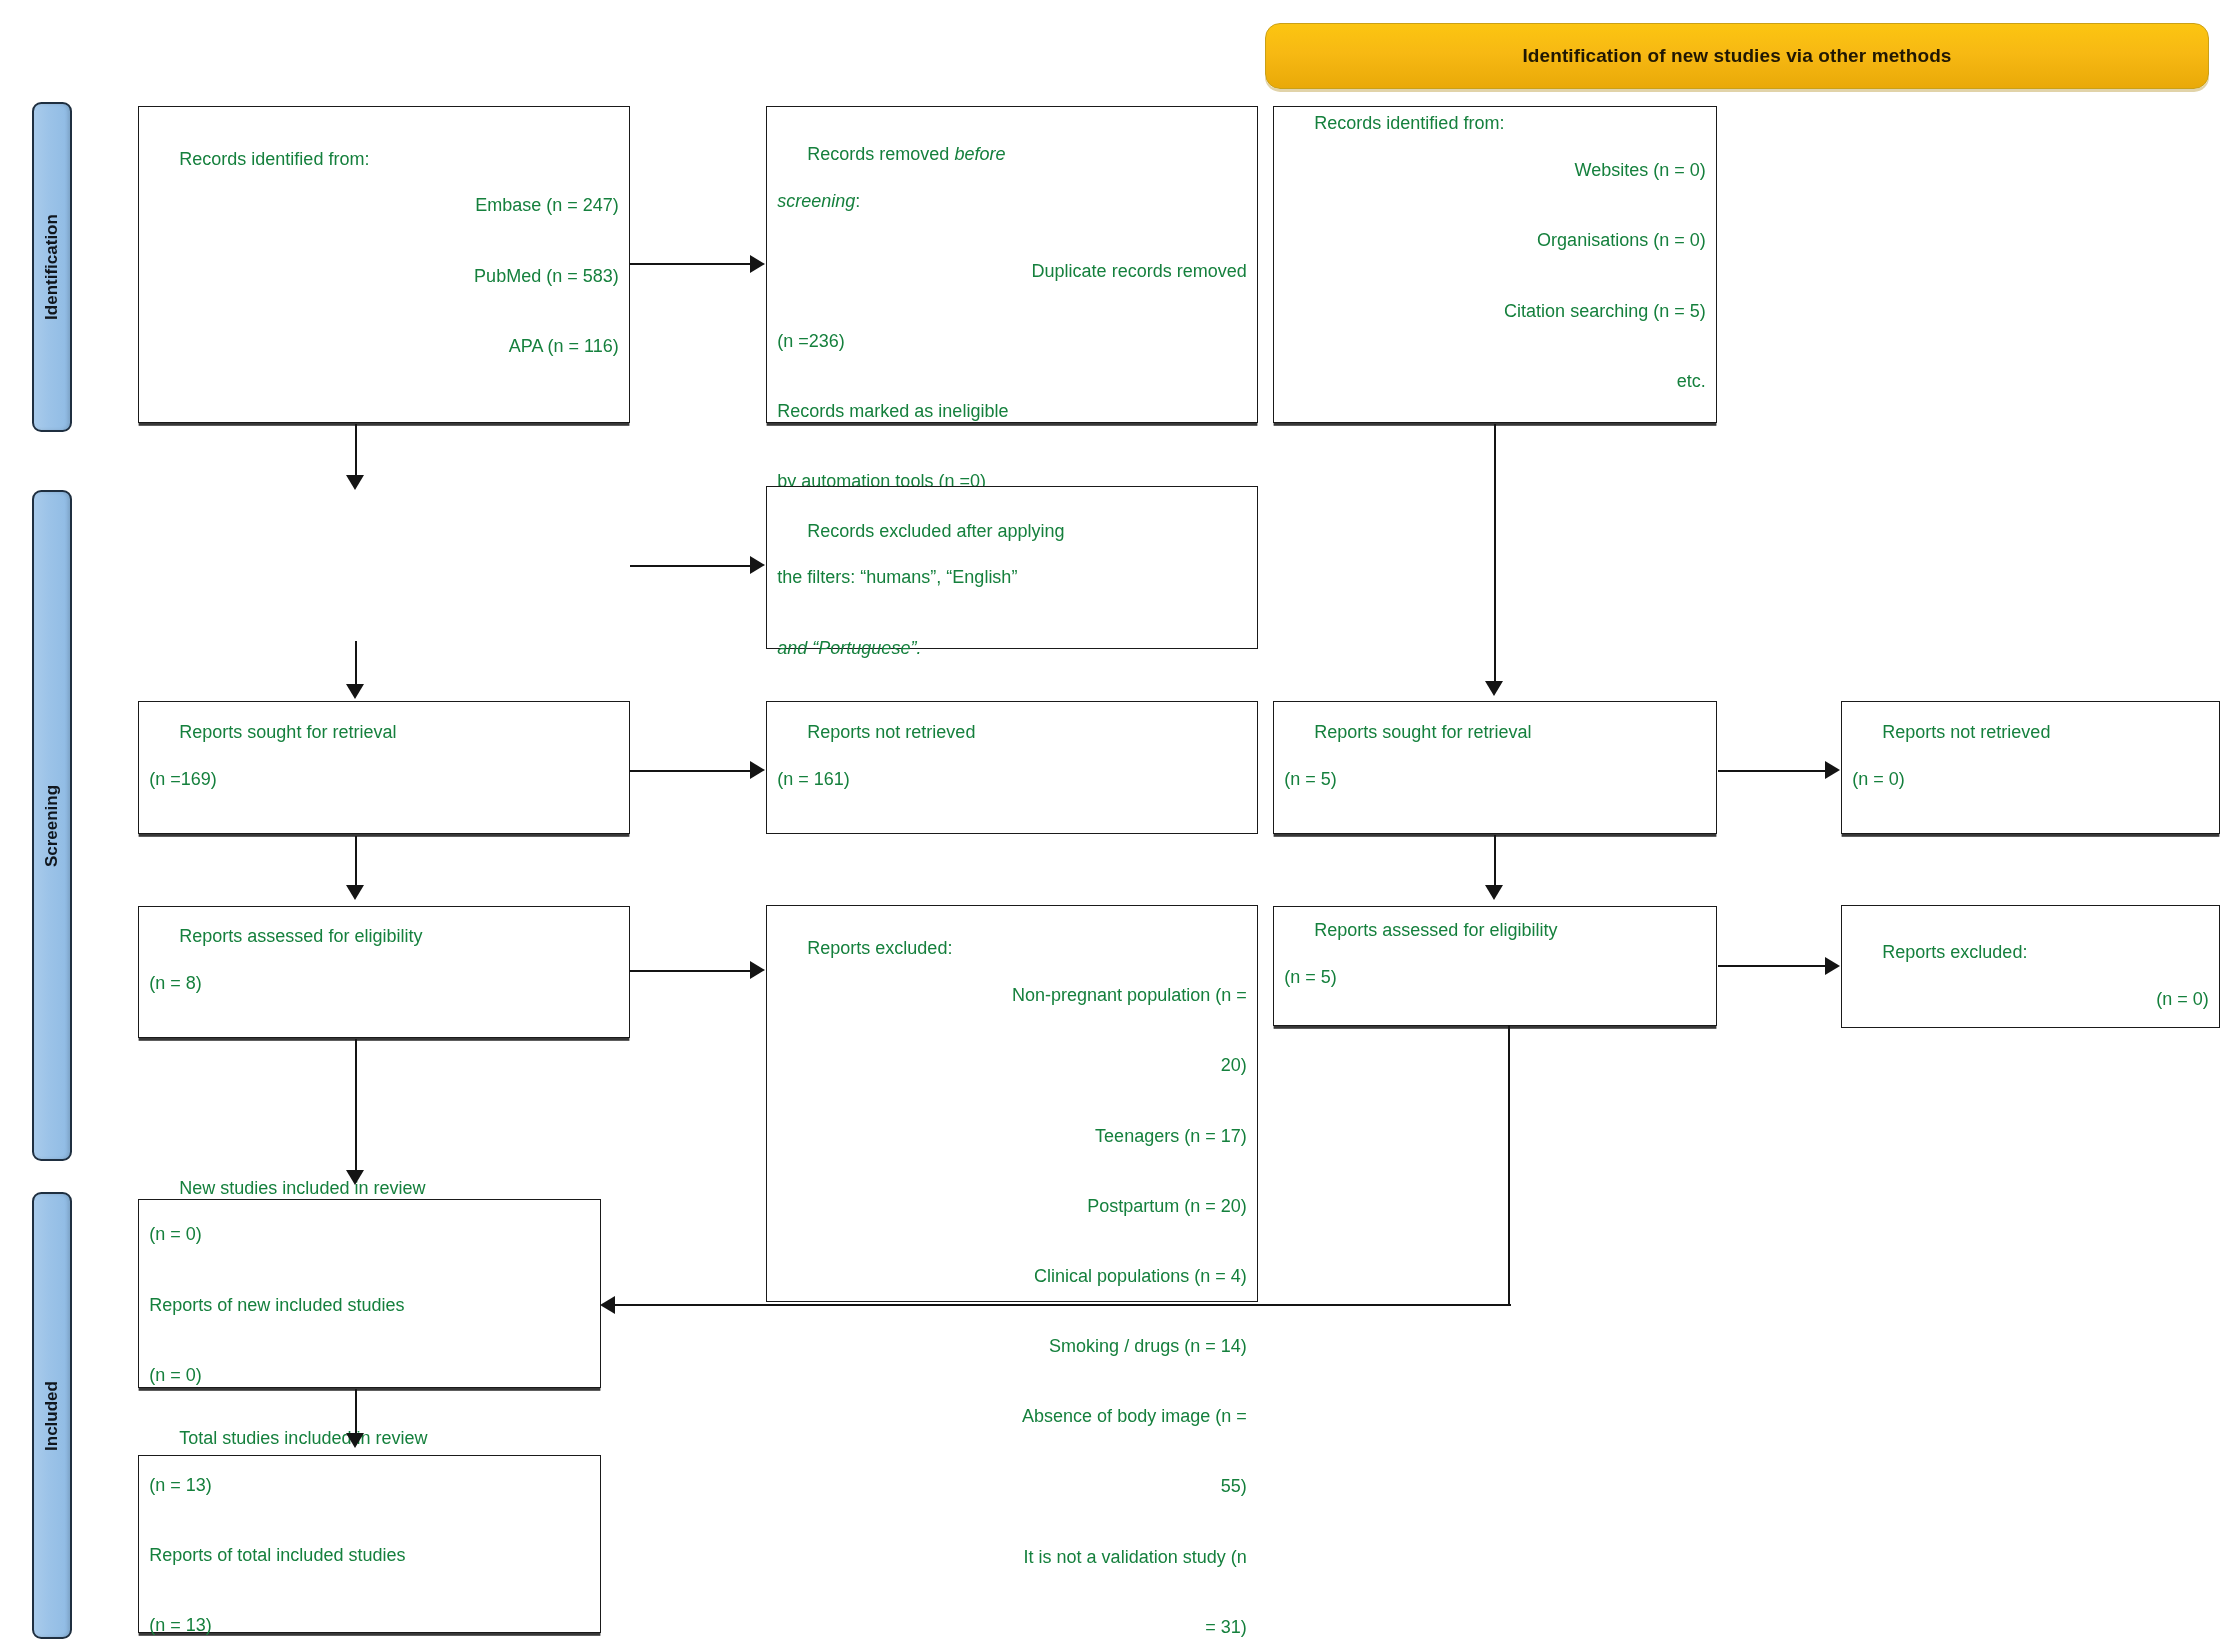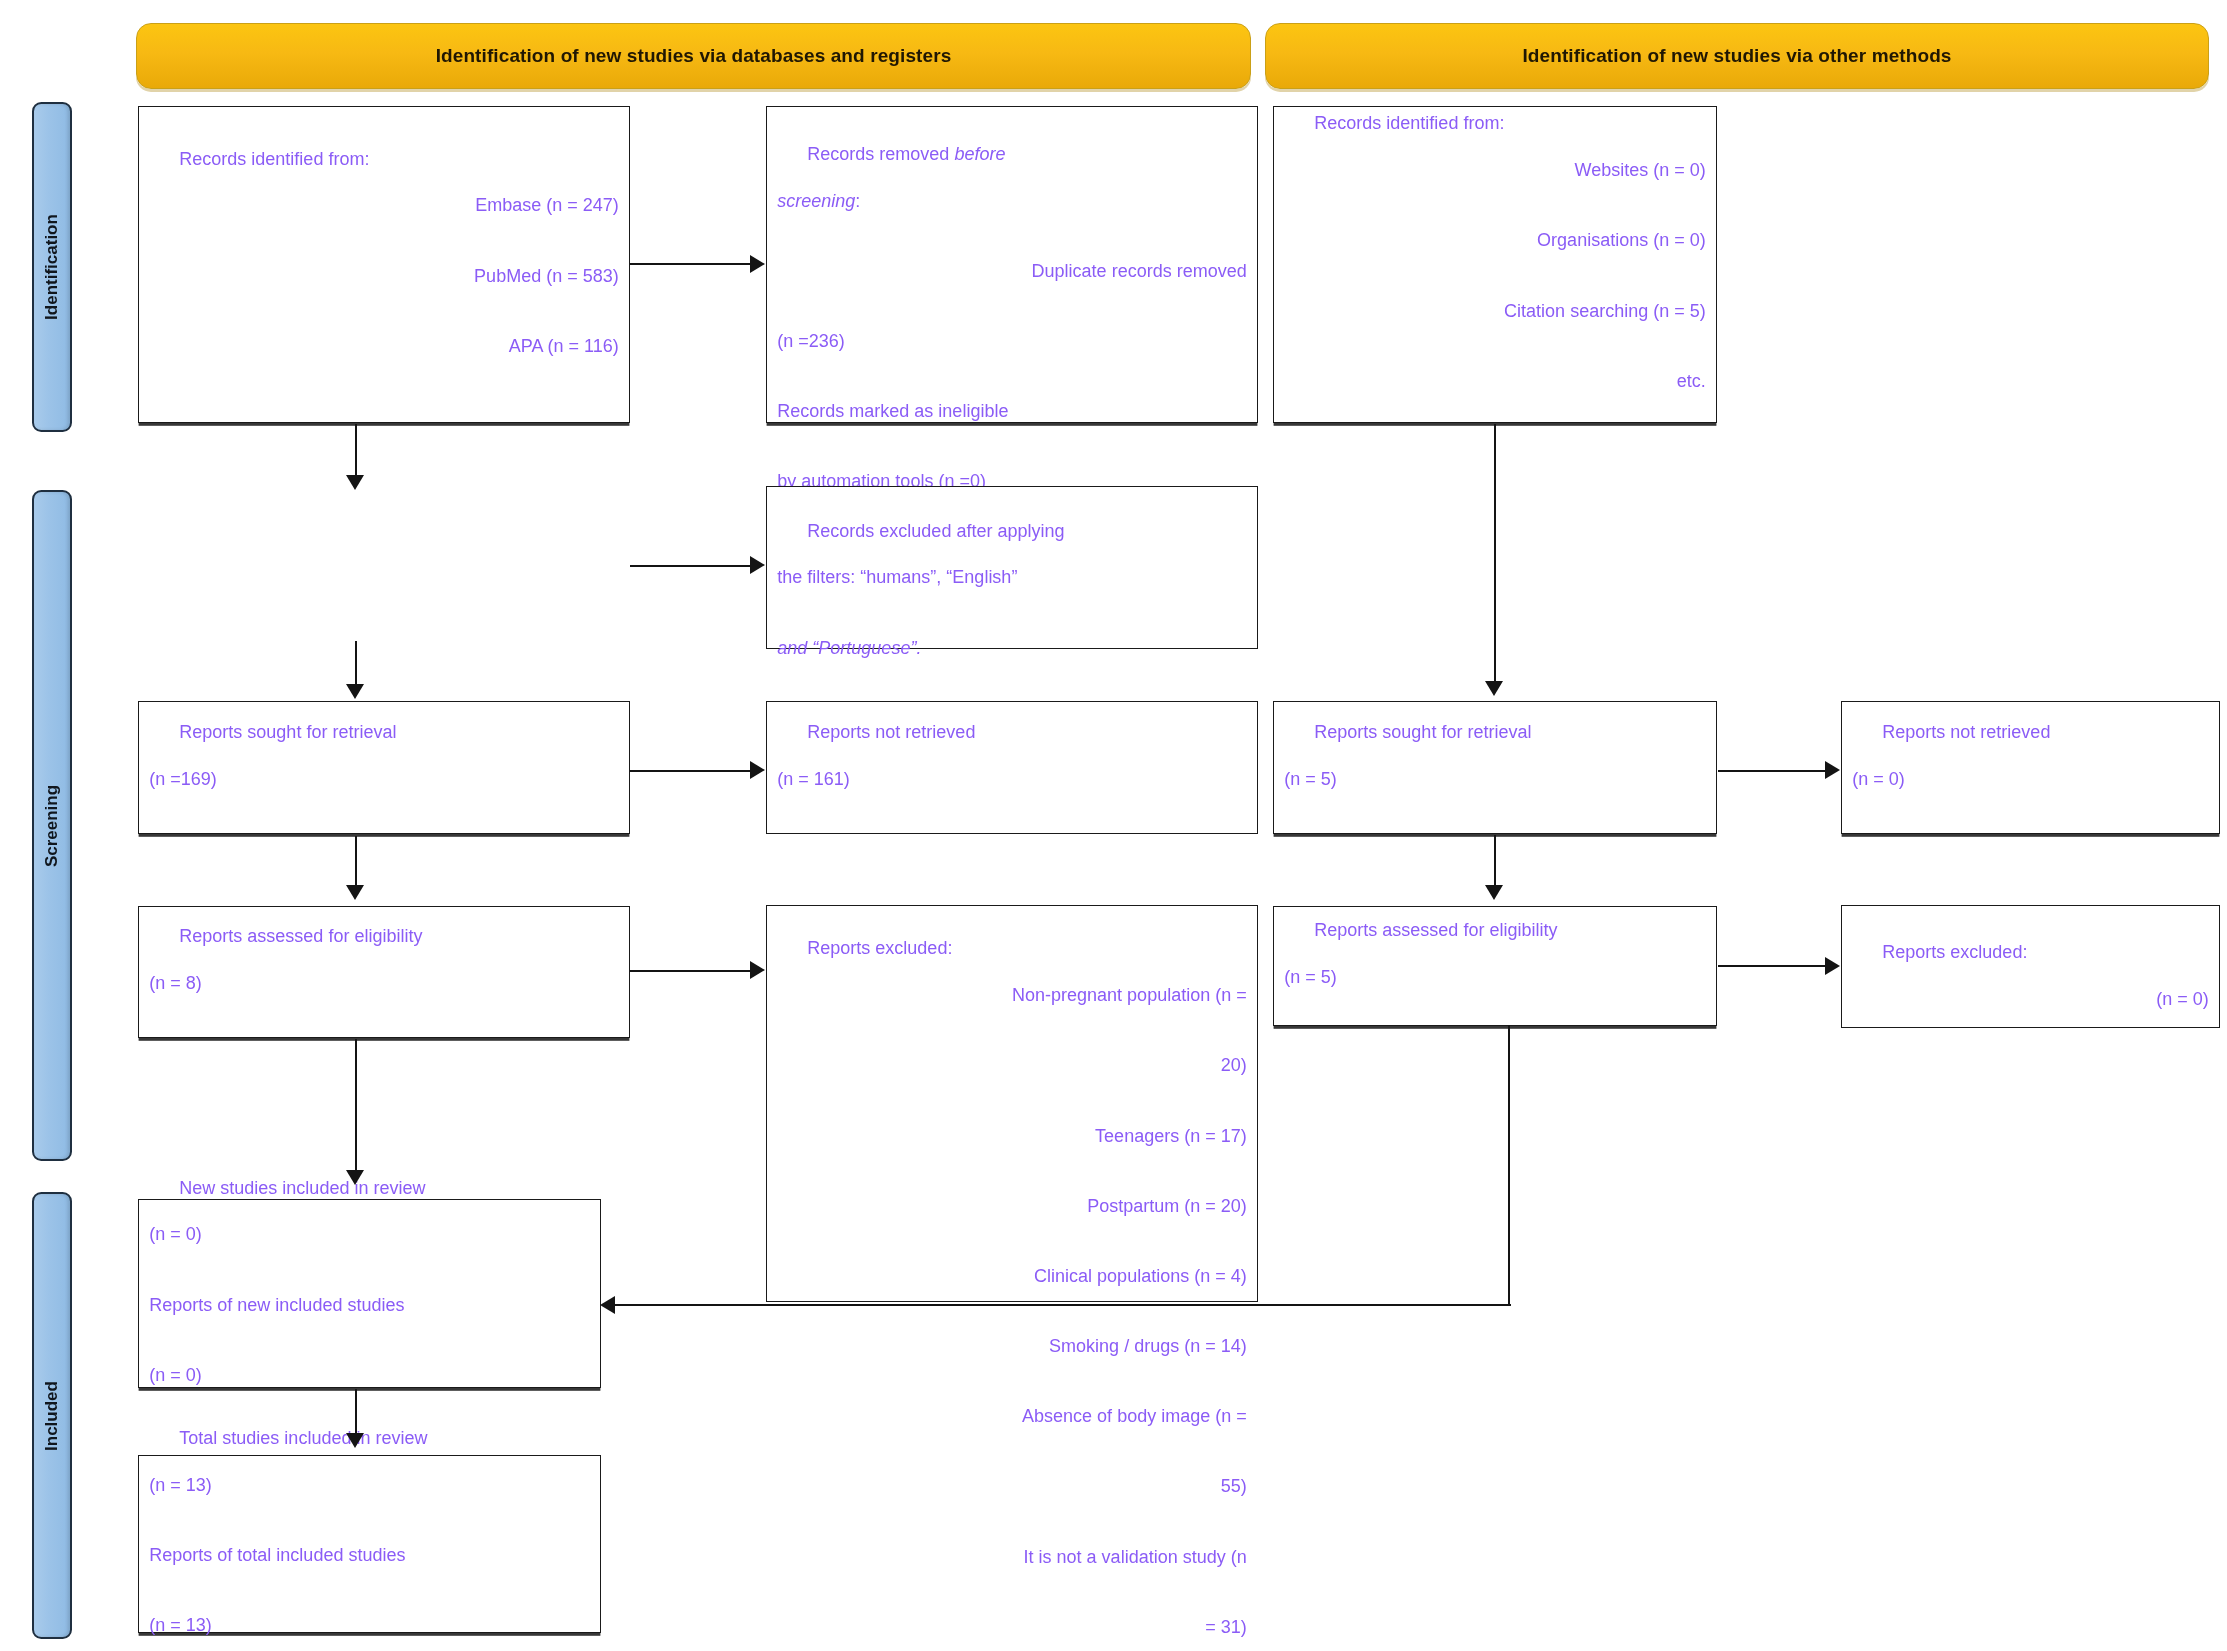--- a/index.html
+++ b/index.html
@@ -52,21 +52,21 @@
     box-sizing:border-box;
     box-shadow:0 3.4px 0 -0.6px rgba(20,20,20,.85);
     display:flex;
     align-items:center;
   }
   .box .txt{
     width:100%;
     padding:0 10.3px;
     font-size:18px;
     line-height:1.30;
-    color:#8b5cf6;
+    color:#15803d;
     white-space:pre-wrap;
   }
   .box.thin{ box-shadow:none; border-width:1.7px; }
   .box .txt .ind{ display:block; padding-left:26px;text-align:right; }
   .box .txt .it{ font-style:italic; }
 
   
   .hline,.vline{position:absolute;background:#141414;}
   .hline{height:2.3px;}
   .vline{width:2.3px;}
@@ -87,23 +87,20 @@
     border-left:9.7px solid transparent;
     border-right:9.7px solid transparent;
     border-top:15px solid #141414;
   }
 </style>
 </head>
 <body>
 
 <div id="stage">
 
-  <div class="band" style="left:136px;top:23px;width:1113px;height:64px;font-size:19px;">
-    <span>Identification of new studies via databases and registers</span>
-  </div>
 
   <div class="band" style="left:1265px;top:23px;width:942px;height:64px;font-size:19px;">
     <span>Identification of new studies via other methods</span>
   </div>
 
   <div class="rail" style="left:32px;top:102px;height:326px;">
     <span>Identification</span>
   </div>
 
   <div class="rail" style="left:32px;top:490px;height:667px;">

